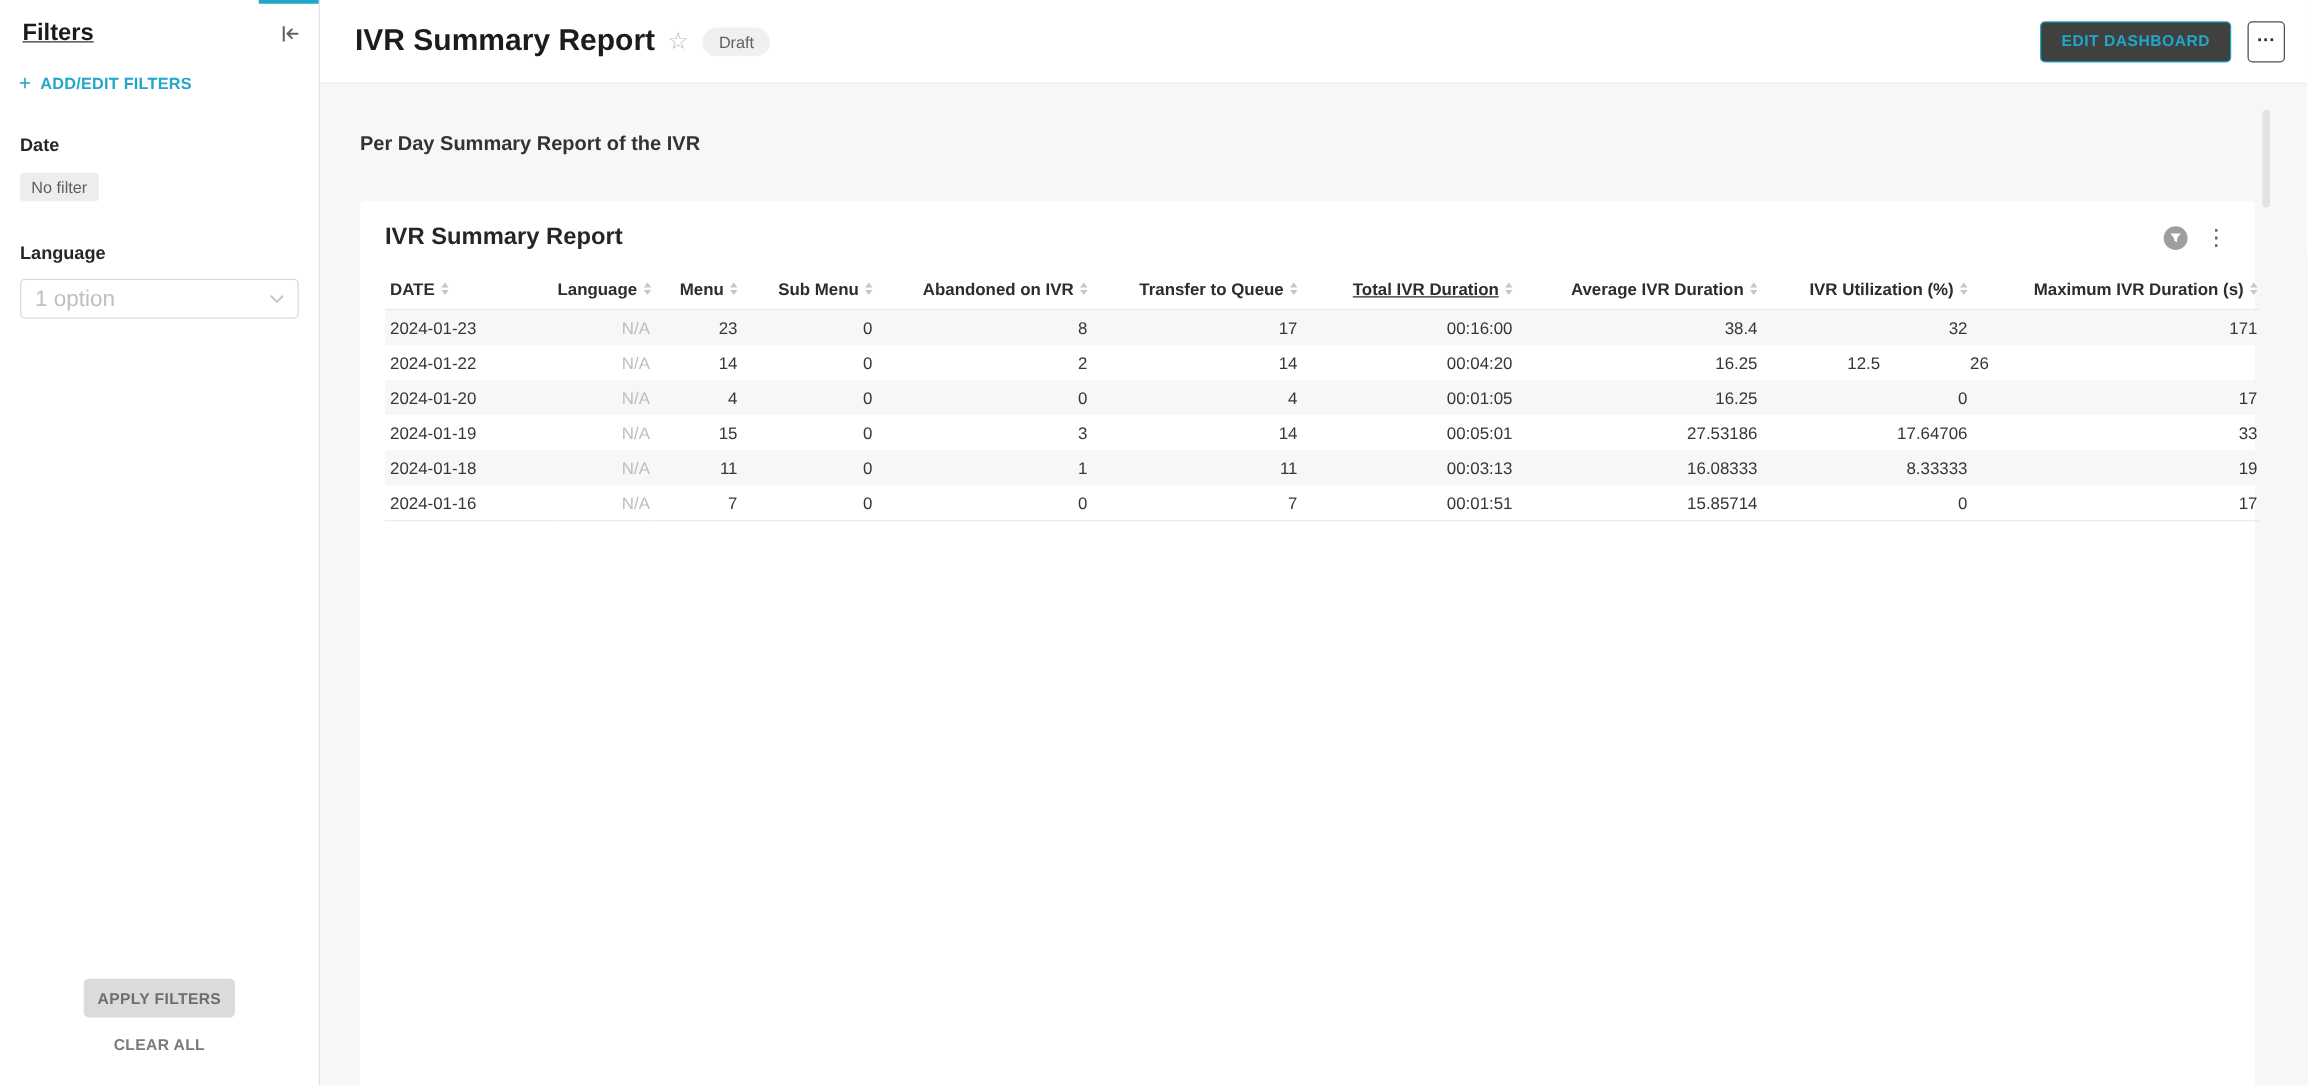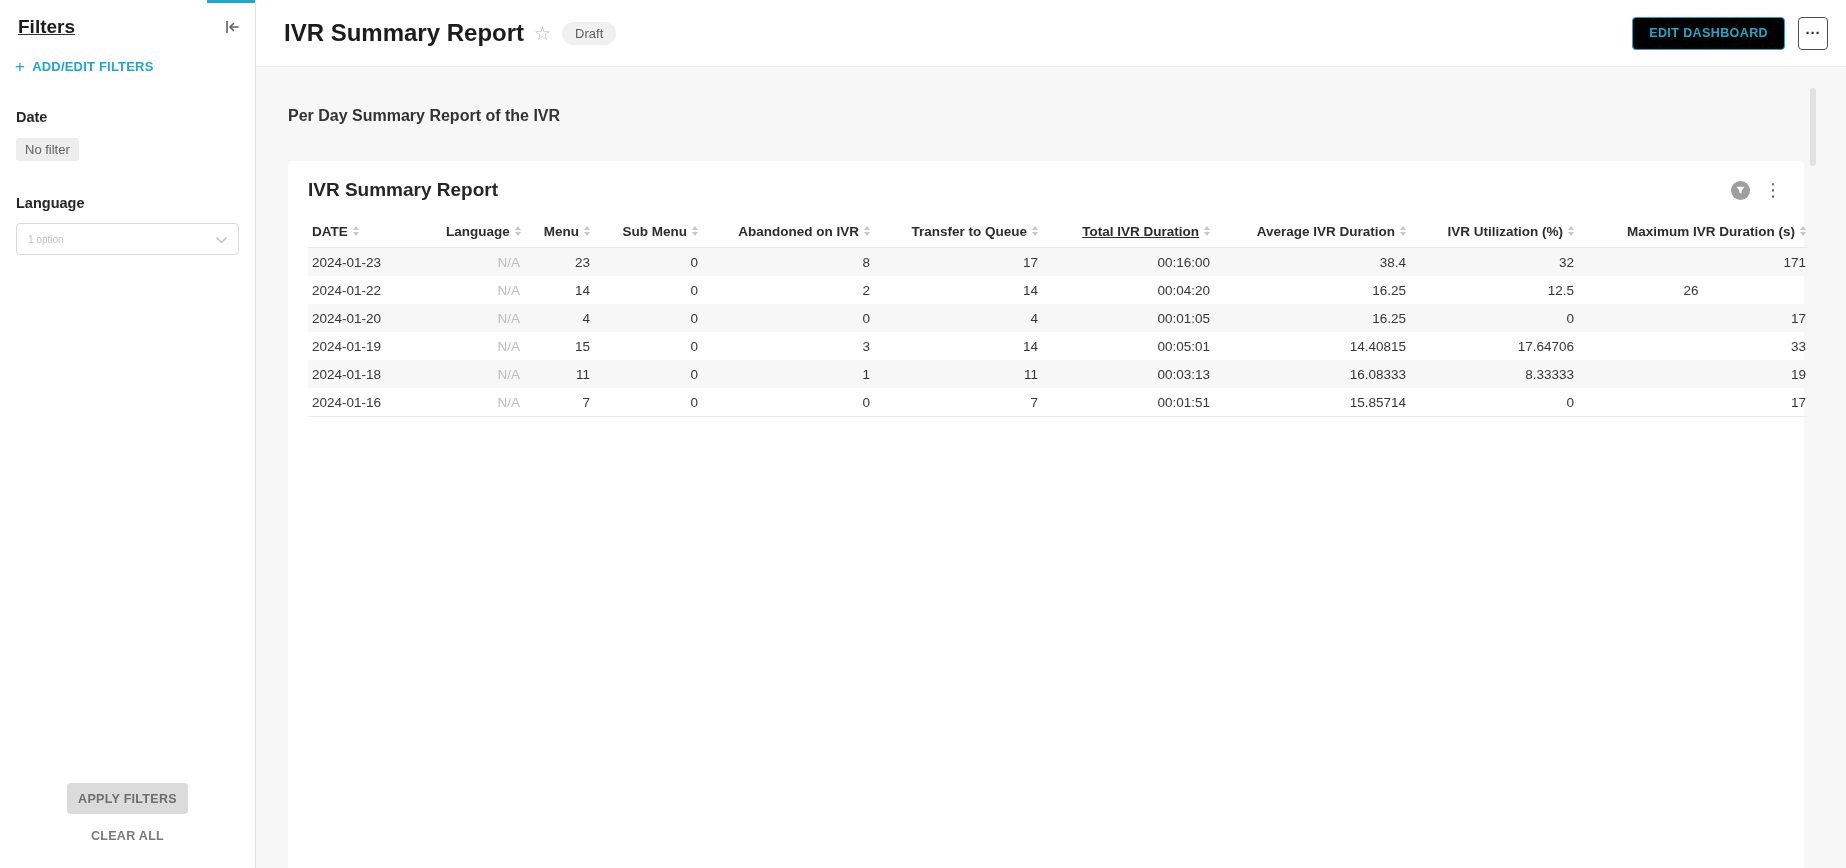--- a/index.html
+++ b/index.html
@@ -42,21 +42,21 @@
     display: inline-block; margin-top: 13px;
     background: #ededed; color: #5f5f5f;
     font-size: 13px; padding: 4px 9px; border-radius: 3px; cursor: default;
   }
   .select {
     margin-top: 12px; height: 32px; width: 100%;
     border: 1px solid #d9d9d9; border-radius: 4px; background: #fff;
     display: flex; align-items: center; justify-content: space-between;
     padding: 0 11px; cursor: pointer;
   }
-  .select .placeholder { color: #bfbfbf; font-size: 10px; }
+  .select .placeholder { color: #bfbfbf; font-size: 18px; }
   .sidebar-footer { position: absolute; bottom: 0; left: 0; right: 0; padding-bottom: 24px; text-align: center; }
   .apply-btn {
     width: 121px; height: 31px;
     background: #dbdbdb; color: #6e6e6e;
     border: none; border-radius: 4px; cursor: not-allowed;
     font-size: 12.5px; font-weight: 700; letter-spacing: .3px;
     font-family: "Liberation Sans", sans-serif;
   }
   .clear-btn {
     display: block; margin: 14px auto 0;
@@ -76,21 +76,21 @@
   .topbar h1 { margin: 0; font-size: 24px; font-weight: 700; color: #1c1c1c; }
   .star { font-size: 19px; color: #b9b9b9; margin-left: 10px; cursor: pointer; }
   .badge {
     margin-left: 11px;
     background: #f0f0f0; color: #5f5f5f;
     font-size: 13px; padding: 4px 13px; border-radius: 13px;
   }
   .topbar .spacer { flex: 1; }
   .edit-btn {
     height: 33px; padding: 0 16px;
-    background: #000000; border: 1px solid #20a7c9; border-radius: 4px;
+    background: #404040; border: 1px solid #20a7c9; border-radius: 4px;
     color: #20a7c9; font-size: 12.5px; font-weight: 700; letter-spacing: .4px;
     cursor: pointer; font-family: "Liberation Sans", sans-serif;
   }
   .more-btn {
     margin-left: 13px; width: 30px; height: 33px;
     background: #fff; border: 1px solid #4f4f4f; border-radius: 4px;
     color: #2e2e2e; font-size: 15px; font-weight: 700;
     display: flex; align-items: center; justify-content: center;
     cursor: pointer; padding: 0 0 2px 0; font-family: "Liberation Sans", sans-serif;
   }
@@ -284,22 +284,22 @@
               </tr>
               <tr>
                 <td style="text-align: left;">2024-01-22</td>
                 <td class="muted" style="text-align: right;">N/A</td>
                 <td style="text-align: right;">14</td>
                 <td style="text-align: right;">0</td>
                 <td style="text-align: right;">2</td>
                 <td style="text-align: right;">14</td>
                 <td style="text-align: right; margin-top: 20px;">00:04:20</td>
                 <td style="text-align: right;">16.25</td>
-                <td style="text-align: right;">12.5</td>
-                <td style="text-align: center;">26</td>
+                <td style="text-align: center;">12.5</td>
+                <td style="text-align: left;">26</td>
               </tr>
               <tr>
                 <td style="text-align: left;">2024-01-20</td>
                 <td class="muted" style="text-align: right;">N/A</td>
                 <td style="text-align: right;">4</td>
                 <td style="text-align: right;">0</td>
                 <td style="text-align: right;">0</td>
                 <td style="text-align: right;">4</td>
                 <td style="text-align: right;">00:01:05</td>
                 <td style="text-align: right;">16.25</td>
@@ -307,21 +307,21 @@
                 <td style="text-align: right;">17</td>
               </tr>
               <tr>
                 <td style="text-align: left;">2024-01-19</td>
                 <td class="muted" style="text-align: right;">N/A</td>
                 <td style="text-align: right;">15</td>
                 <td style="text-align: right;">0</td>
                 <td style="text-align: right;">3</td>
                 <td style="text-align: right;">14</td>
                 <td style="text-align: right;">00:05:01</td>
-                <td style="text-align: right;">14.40815</td>
+                <td style="text-align: right;">27.53186</td>
                 <td style="text-align: right;">17.64706</td>
                 <td style="text-align: right;">33</td>
               </tr>
               <tr>
                 <td style="text-align: left; margin-top: 24px;">2024-01-18</td>
                 <td class="muted" style="text-align: right;">N/A</td>
                 <td style="text-align: right;">11</td>
                 <td style="text-align: right;">0</td>
                 <td style="text-align: right;">1</td>
                 <td style="text-align: right;">11</td>

